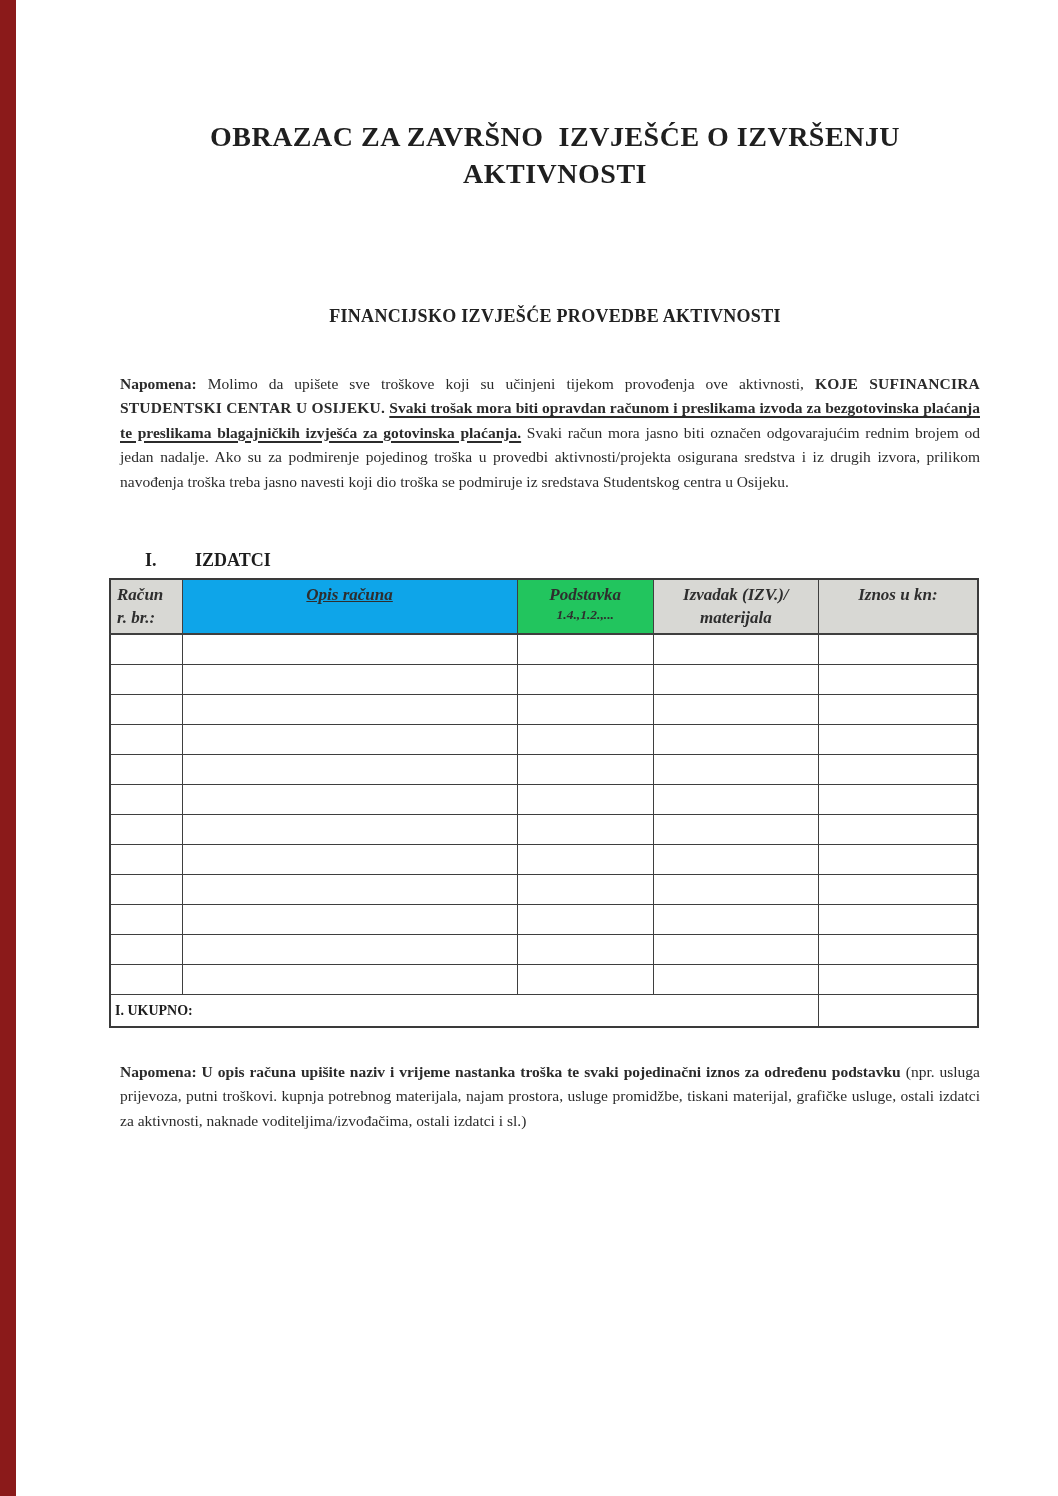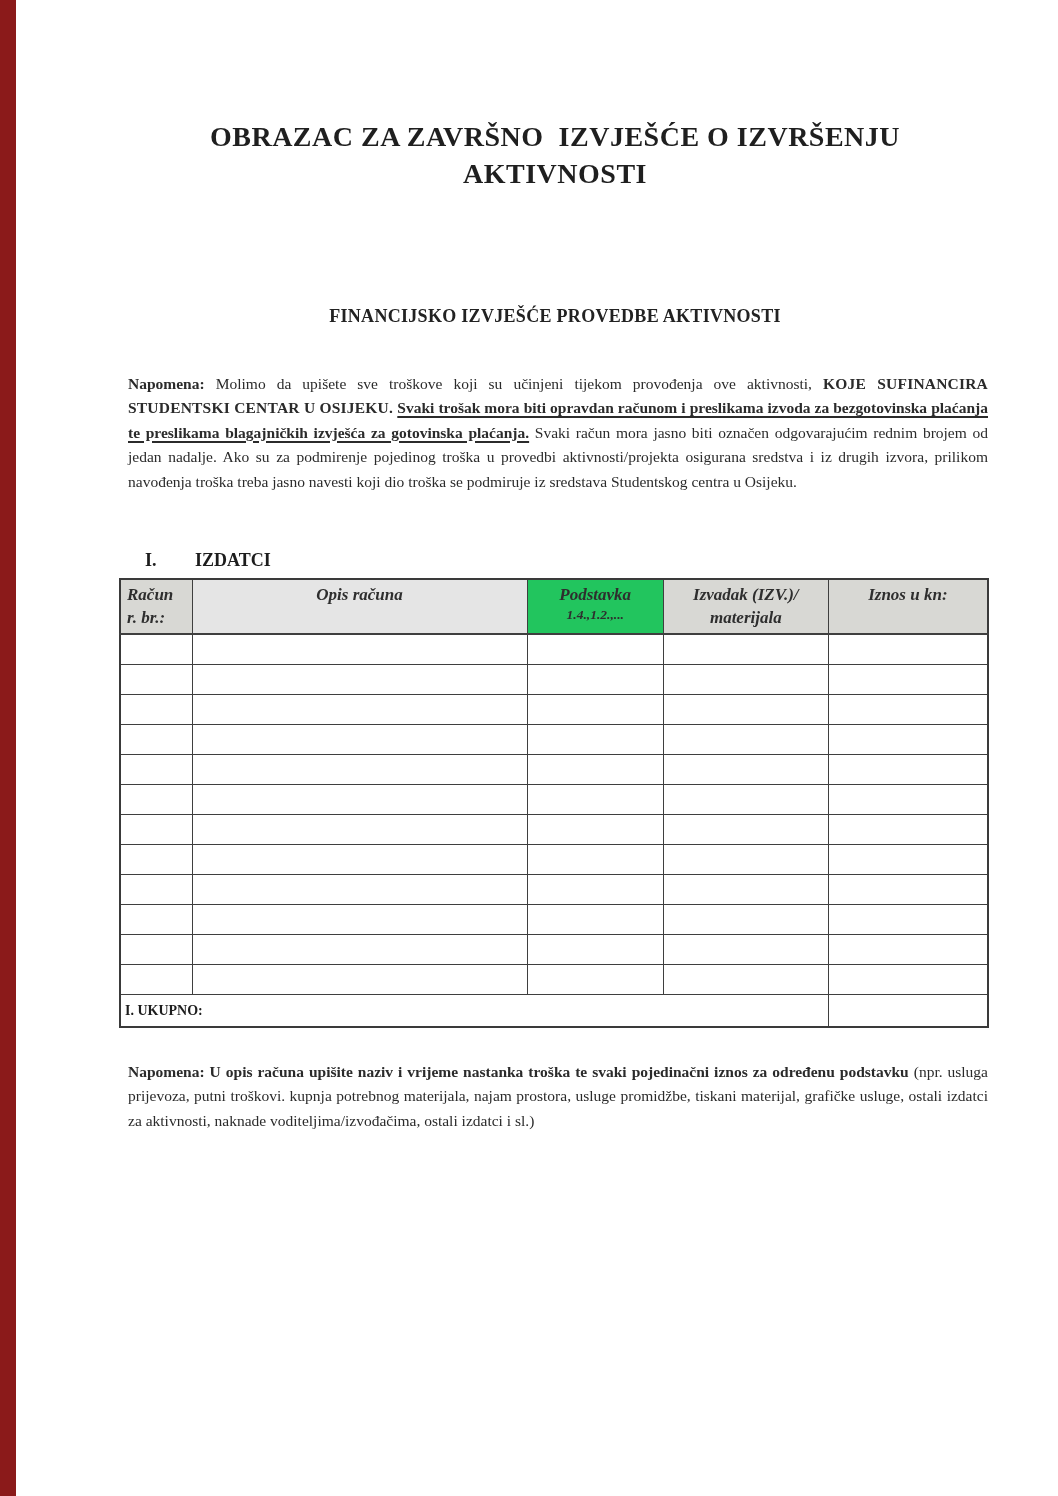--- a/index.html
+++ b/index.html
@@ -16,34 +16,34 @@
   .title{
     position:absolute;top:118px;left:125px;width:860px;
     text-align:center;font-weight:bold;font-size:28px;line-height:37px;
     letter-spacing:.5px;white-space:pre-wrap;color:#1f1f1f;
   }
   .subtitle{
     position:absolute;top:306px;left:125px;width:860px;
     text-align:center;font-weight:bold;font-size:18px;letter-spacing:.3px;color:#222;
   }
   .note{
-    position:absolute;left:128px;width:860px;
+    position:absolute;left:120px;width:860px;
     font-size:15.5px;line-height:24.6px;text-align:justify;color:#2b2b2b;
   }
   .note-top{top:356px;}
   .note-bottom{top:1044px;}
   .caps{letter-spacing:.2px;}
   .ul{text-decoration:underline;text-decoration-thickness:1.5px;text-underline-offset:3px;}
   .section-heading{
     position:absolute;top:550px;left:145px;
     font-weight:bold;font-size:18px;color:#1d1d1d;
   }
   .sec-num{display:inline-block;min-width:50px;}
   .expense-table{
-    position:absolute;top:578px;left:119px;width:870px;
+    position:absolute;top:578px;left:109px;width:870px;
     border-collapse:collapse;table-layout:fixed;
     border:2px solid #3a3a3a;
   }
   .expense-table th,.expense-table td{
     border:1.5px solid #3f3f3f;padding:0 4px;
   }
   .expense-table thead th{
     background:#d8d8d4;height:50px;vertical-align:top;
     font-style:italic;font-weight:bold;font-size:17px;line-height:23px;
     text-align:center;padding-top:3px;color:#2e2e2e;
@@ -81,21 +81,21 @@
         <col style="width: 15.7%;">
         <col style="width: 19%;">
         <col style="width: 18.4%;">
       </colgroup>
     <thead>
       <tr>
         <th style="background: rgb(216, 216, 212);">
           <div>Račun</div>
           <div>r. br.:</div>
         </th>
-        <th style="background: #e5e5e5;">
+        <th style="background: #0ea5e9; text-decoration: underline;">
           <div>Opis računa</div>
         </th>
         <th style="background: #22c55e;">
           <div>Podstavka</div>
           <div class="hsub">1.4.,1.2.,...</div>
         </th>
         <th style="background: rgb(216, 216, 212);">
           <div>Izvadak (IZV.)/</div>
           <div>materijala</div>
         </th>

